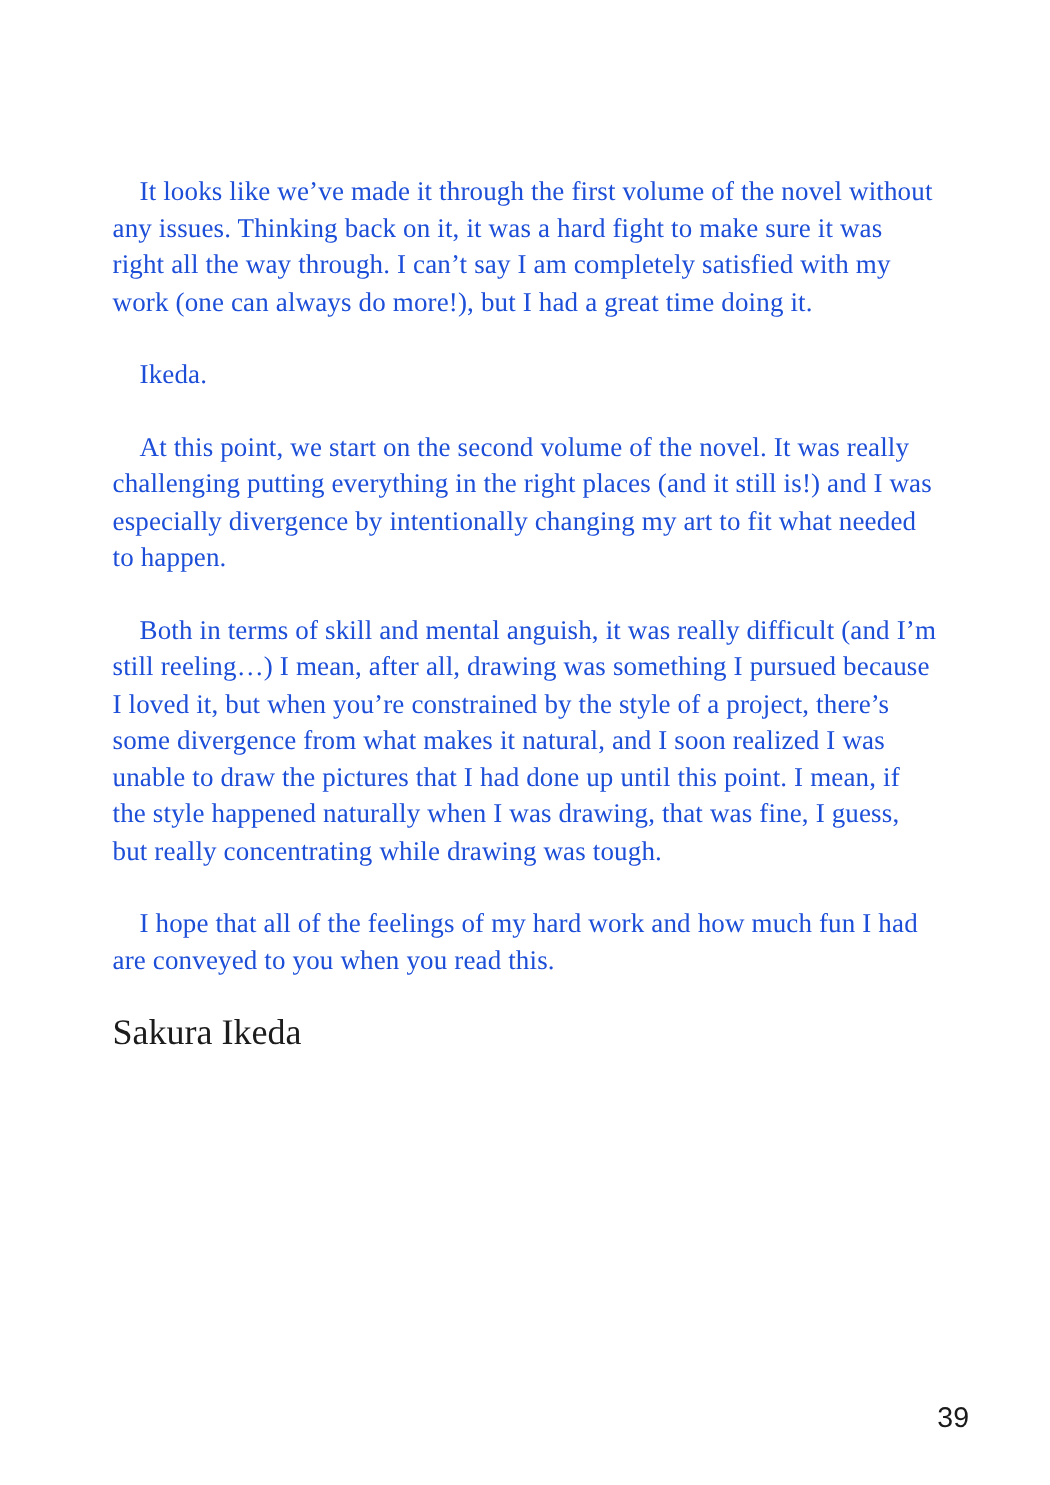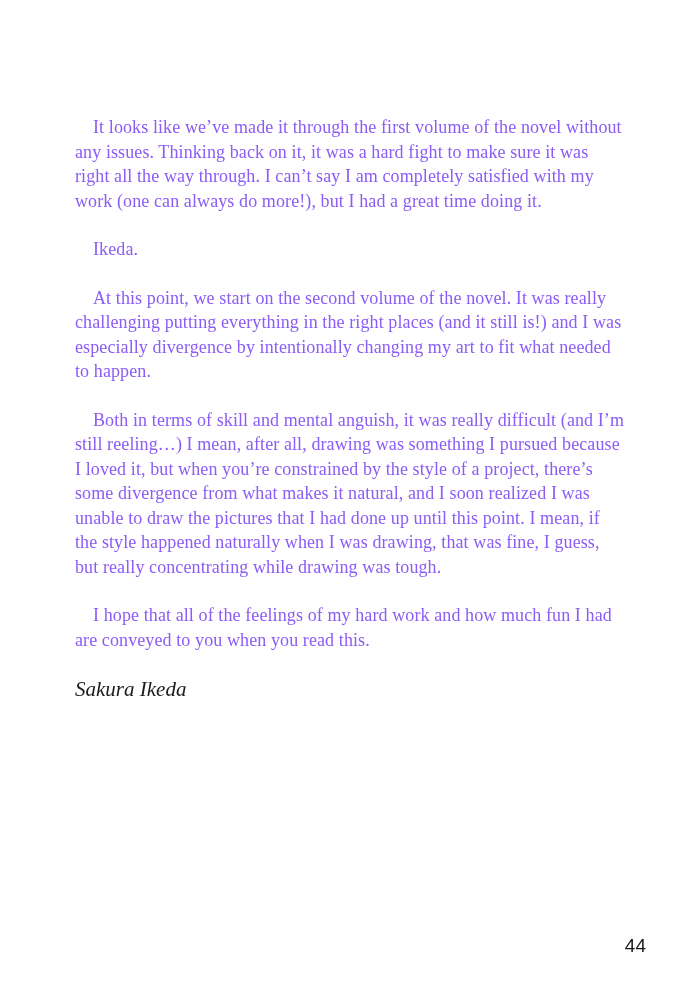--- a/index.html
+++ b/index.html
@@ -21,33 +21,32 @@
     position: absolute;
     left: 75px;
     top: 115px;
     width: 551px;
   }
 
   .body-para {
     font-family: "Liberation Serif", serif;
     font-size: 18px;
     line-height: 24.5px;
-    color: #8b5cf6;
+    color: #1d4ed8;
     text-indent: 18px;
     text-align: left;
     margin: 0 0 24px 0;
     letter-spacing: 0.1px;
   }
 
   .signature {
     font-family: "Liberation Serif", serif;
-    font-size: 21px;
+    font-size: 24px;
     line-height: 24.5px;
     color: #1c1c1c;
-    font-style: italic;
     text-indent: 0;
     margin-top: 25px;
   }
 
   .page-number {
     position: absolute;
     top: 936px;
     right: 54px;
     font-family: "Liberation Sans", sans-serif;
     font-size: 19px;
@@ -68,15 +67,15 @@
     <p class="body-para">At this point, we start on the second volume of the novel. It was really challenging putting everything in the right places (and it still is!) and I was especially divergence by intentionally changing my art to fit what needed to happen.</p>
 
     <p class="body-para">Both in terms of skill and mental anguish, it was really difficult (and I’m still reeling…) I mean, after all, drawing was something I pursued because I loved it, but when you’re constrained by the style of a project, there’s some divergence from what makes it natural, and I soon realized I was unable to draw the pictures that I had done up until this point.  I mean, if the style happened naturally when I was drawing, that was fine, I guess, but really concentrating while drawing was tough.</p>
 
 
     <p class="body-para">I hope that all of the feelings of my hard work and how much fun I had are conveyed to you when you read this.</p>
 
     <p class="signature">Sakura Ikeda</p>
   </div>
 
-  <div class="page-number">44</div>
+  <div class="page-number">39</div>
 
 </div>
 
 </body></html>

